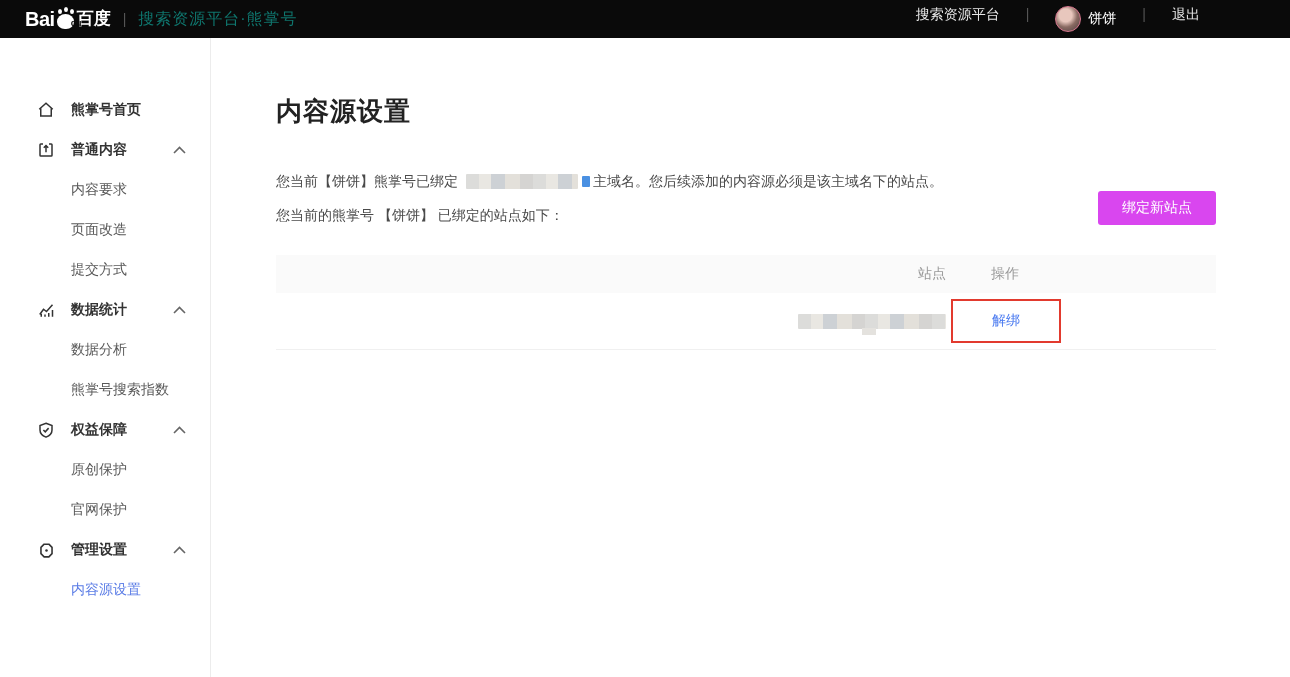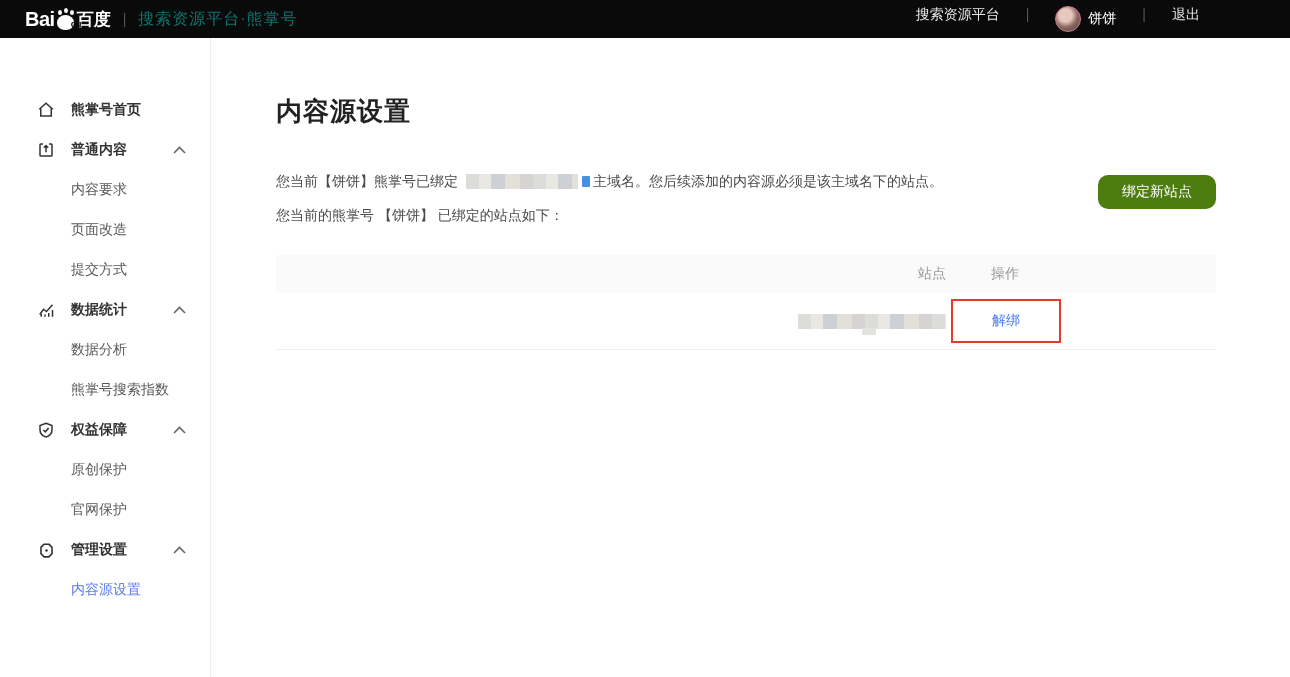--- a/index.html
+++ b/index.html
@@ -1,21 +1,21 @@
 <!DOCTYPE html>
 <html><head>
 <meta charset="utf-8">
 <style>
   * { margin:0; padding:0; box-sizing:border-box; }
   html,body { width:1290px; height:677px; font-family:"Liberation Sans","DejaVu Sans",sans-serif; background:#fff; overflow:hidden; }
 
   
   .topbar { height:38px; background:#0a0a0a; display:flex; align-items:center; justify-content:space-between; padding:0 90px 0 25px; color:#fff; }
   .topbar-left { display:flex; align-items:center; }
-  .logo { display:flex; align-items:flex-end; }
+  .logo { display:flex; align-items:center; }
   .logo-bai { font-size:20px; font-weight:bold; color:#fff; letter-spacing:-0.5px; line-height:22px; }
   .paw { position:relative; width:20px; height:20px; margin:0 1px 0 1px; }
   .paw-pad { position:absolute; bottom:0; left:1px; width:17px; height:15px; background:#fff; border-radius:50% 50% 46% 46%; }
   .paw-du { position:absolute; bottom:1px; left:12px; width:17px; text-align:center; font-size:9px; font-weight:bold; color:#0a0a0a; }
   .paw-toe { position:absolute; top:0; width:4px; height:5px; background:#fff; border-radius:50%; }
   .paw-toe.t1 { left:2px; } .paw-toe.t2 { left:8px; top:-2px; } .paw-toe.t3 { left:14px; }
   .logo-cn { font-size:17px; font-weight:bold; line-height:20px; }
   .top-divider { color:#555; margin:0 12px; font-size:14px; }
   .platform-title { font-size:16px; color:#0f766e; letter-spacing:1px; }
   .topbar-right { display:flex; gap:14px; font-size:14px; }
@@ -42,21 +42,21 @@
 
   
   .page-title { font-size:26px; font-weight:bold; color:#222; margin-top:56px; letter-spacing:1px; }
   .intro-row { display:flex; justify-content:space-between; align-items:flex-start; margin-top:42px; }
   .intro-text { font-size:14px; color:#4a4a4a; line-height:20px; }
   .intro-line2 { margin-top:14px; }
   .mosaic { display:inline-block; vertical-align:-3px; height:15px; border-radius:1px;
     background:repeating-linear-gradient(90deg,#dcdcda 0 13px,#e9e7e2 13px 25px,#cdd1d5 25px 39px,#e3e0da 39px 54px,#d5d4d2 54px 67px); }
   .mosaic-domain { width:112px; margin:0 4px 0 8px; }
   .blue-caret { display:inline-block; width:8px; height:11px; background:#4a90e2; vertical-align:-1px; margin-right:3px; border-radius:1px; }
-  .bind-btn { width:118px; height:34px; background:#4d7c0f; color:#fff; font-size:14px; border:none; border-radius:10px; cursor:pointer; margin-top:4px; font-family:inherit; }
+  .bind-btn { width:118px; height:34px; background:#d946ef; color:#fff; font-size:14px; border:none; border-radius:3px; cursor:pointer; margin-top:20px; font-family:inherit; }
 
   
   .sites-table { margin-top:30px; }
   .t-header { height:38px; background:#fafafa; display:flex; align-items:center; font-size:14px; color:#999; }
   .t-cell-site { flex:1; padding-left:12px;text-align:right; }
   .t-cell-action { width:270px; padding-left:45px; }
   .t-row { height:57px; display:flex; align-items:center; border-bottom:1px solid #f0f0f0; }
   .mosaic-site { width:148px; margin-left:12px; position:relative; }
   .mosaic-site::after { content:""; position:absolute; left:64px; top:14px; width:14px; height:7px; background:#e4e2de; }
   .t-row .t-cell-action { padding-left:0; }

